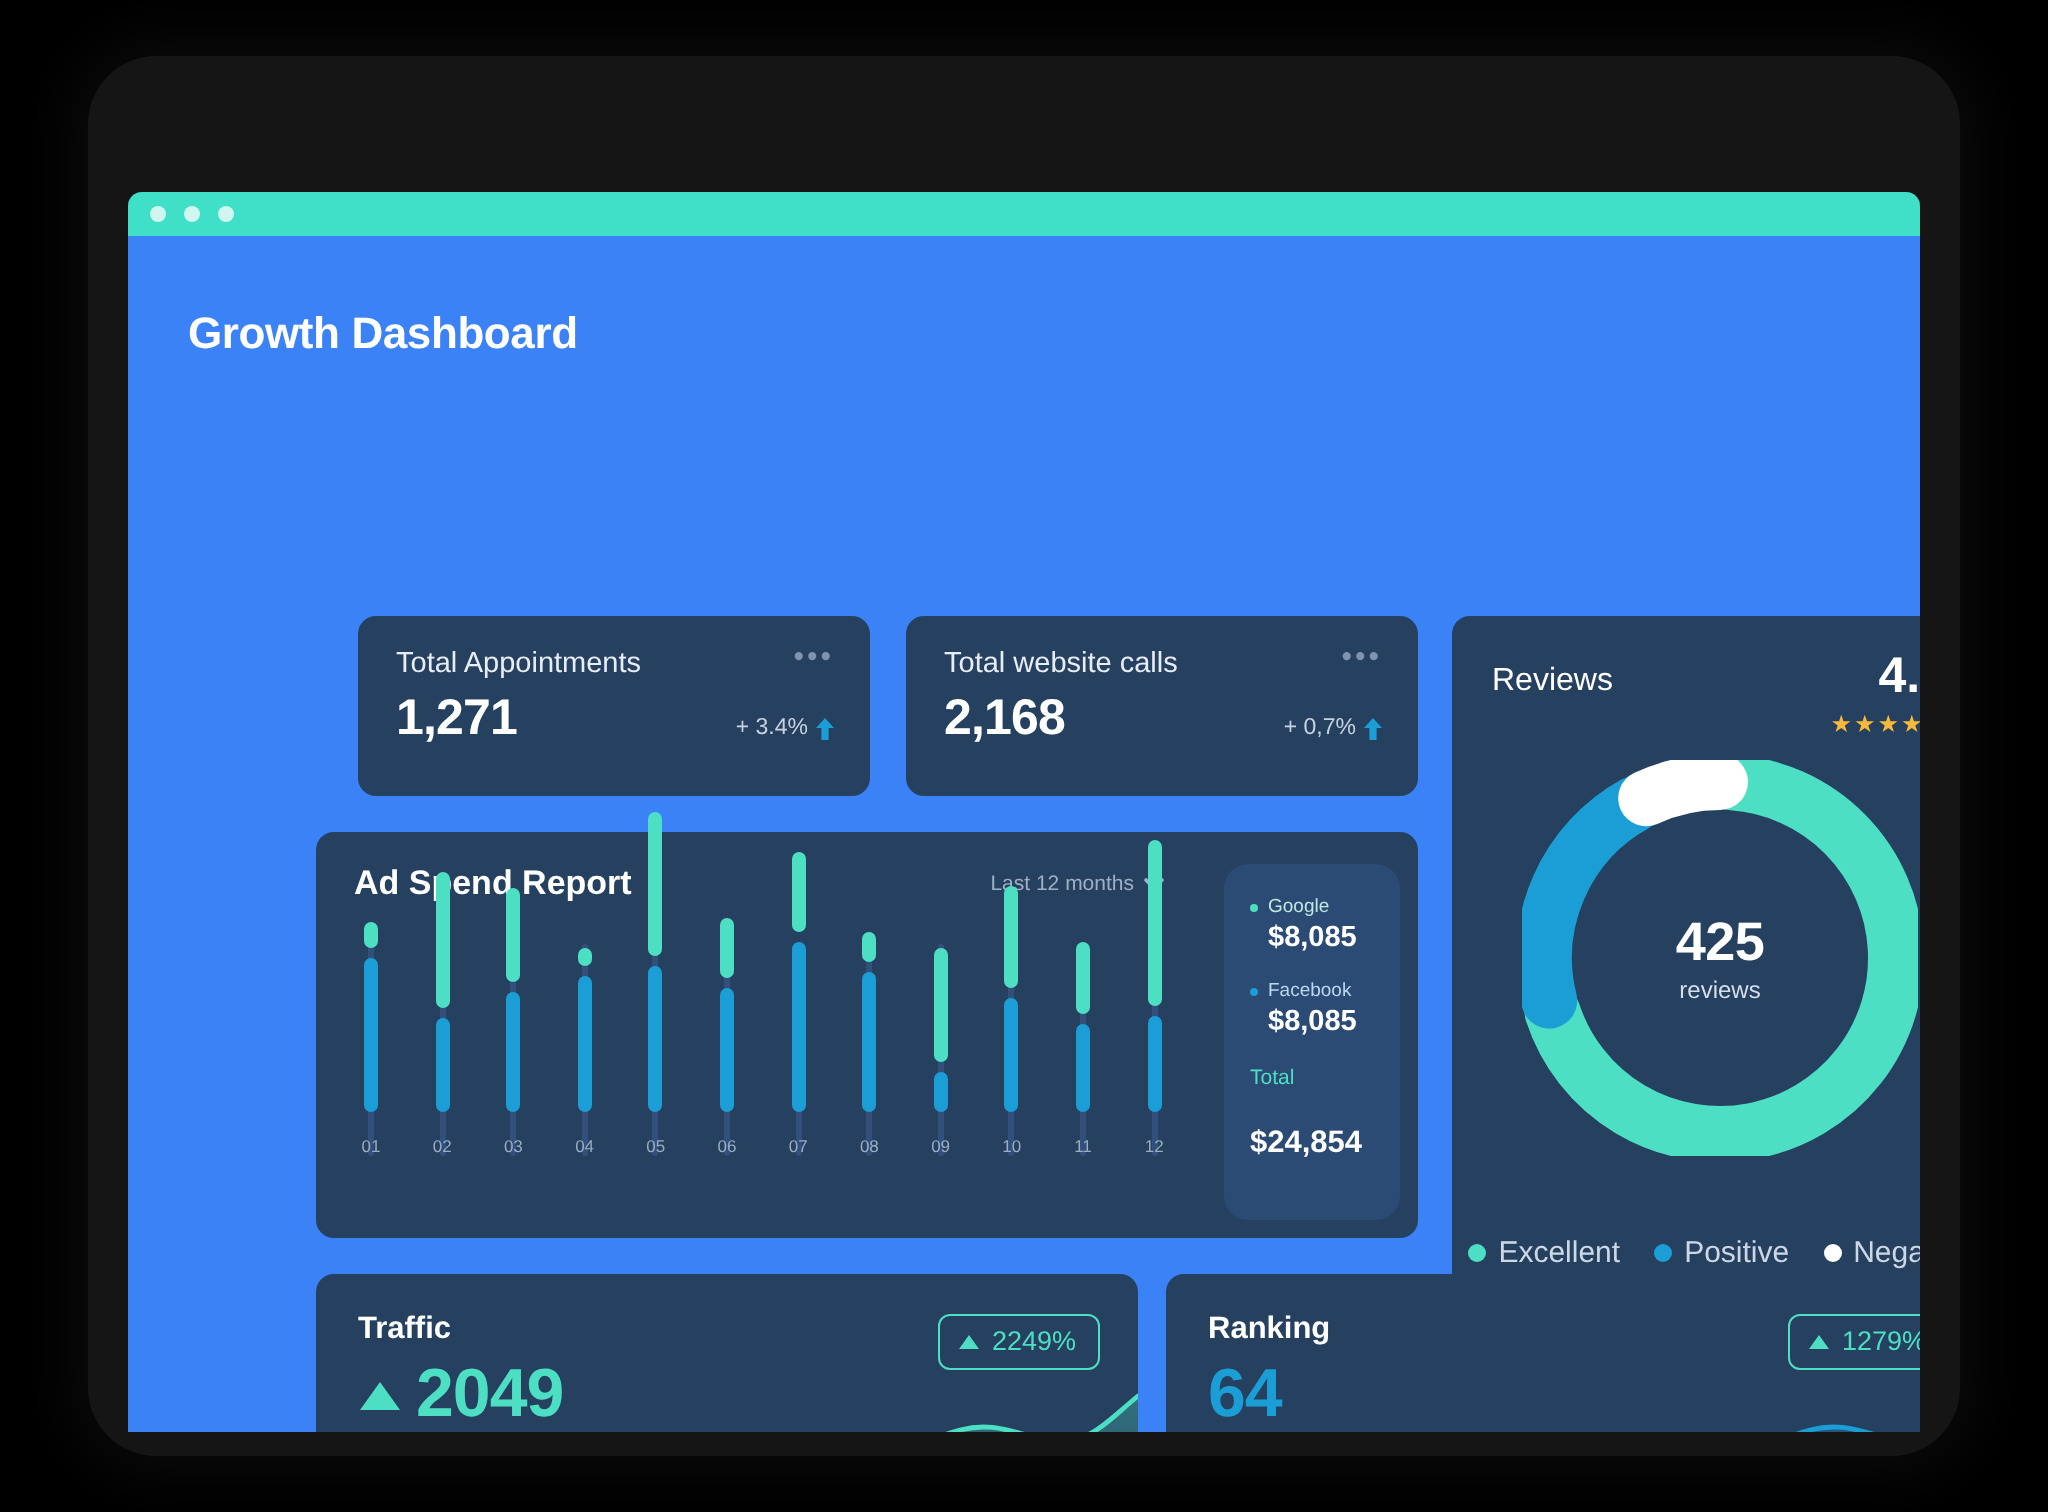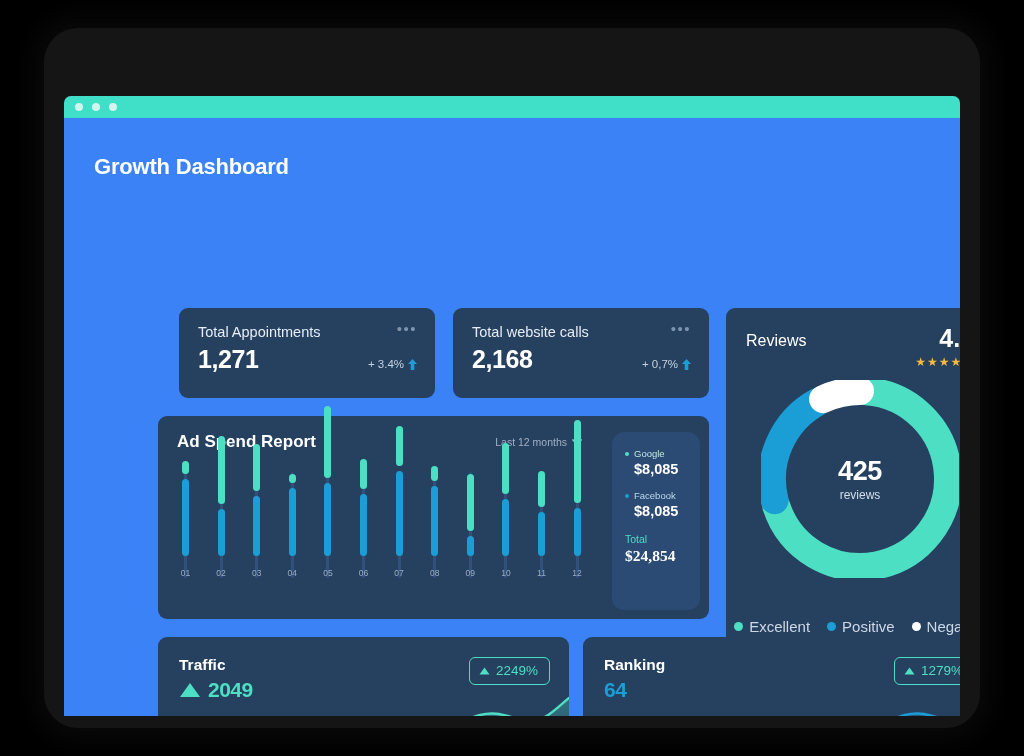--- a/index.html
+++ b/index.html
@@ -214,22 +214,21 @@
   }
   .lg-total-label {
     color: #4ddfc4;
     font-size: 10.5px;
     margin-top: 14px;
   }
   .lg-total-val {
     color: #ffffff;
     font-size: 15.5px;
     font-weight: bold;
-    margin-top: 2px;
-    font-family: Liberation Serif, serif;
+    margin-top: 18px;
   }
 
   
   #reviews-card {
     position: absolute;
     left: 662px; top: 190px;
     width: 268px; height: 346px;
     padding: 18px 20px 0 20px;
   }
   #rev-head {
@@ -322,21 +321,21 @@
     color: #ffffff;
     font-size: 15.5px;
     font-weight: bold;
   }
   .cc-value {
     position: absolute;
     left: 21px; top: 41px;
     display: flex;
     align-items: center;
     gap: 7px;
-    font-size: 21px;
+    font-size: 34px;
     font-weight: bold;
     letter-spacing: -0.5px;
   }
   .cc-value.teal { color: #4ddfc4; }
   .cc-value.blue { color: #1b9ed6; }
   .cc-badge {
     position: absolute;
     right: 19px; top: 20px;
     border: 1.5px solid #4ddfc4;
     border-radius: 6px;

